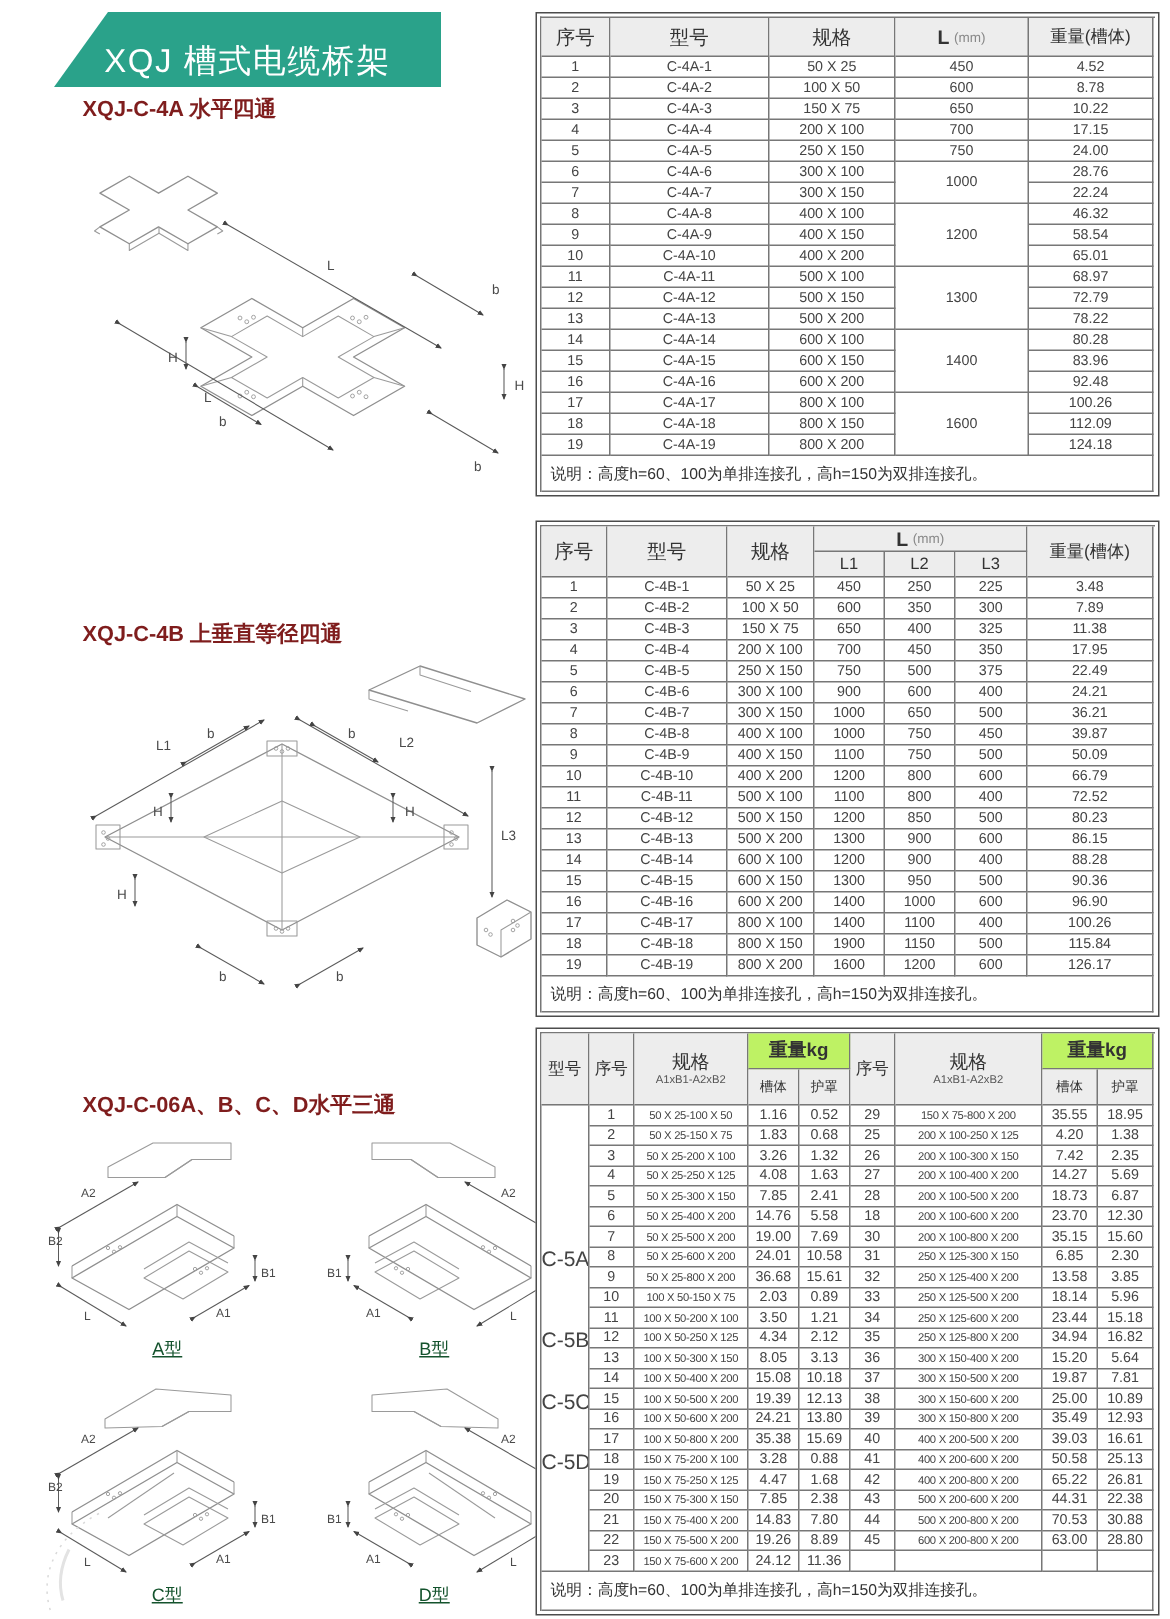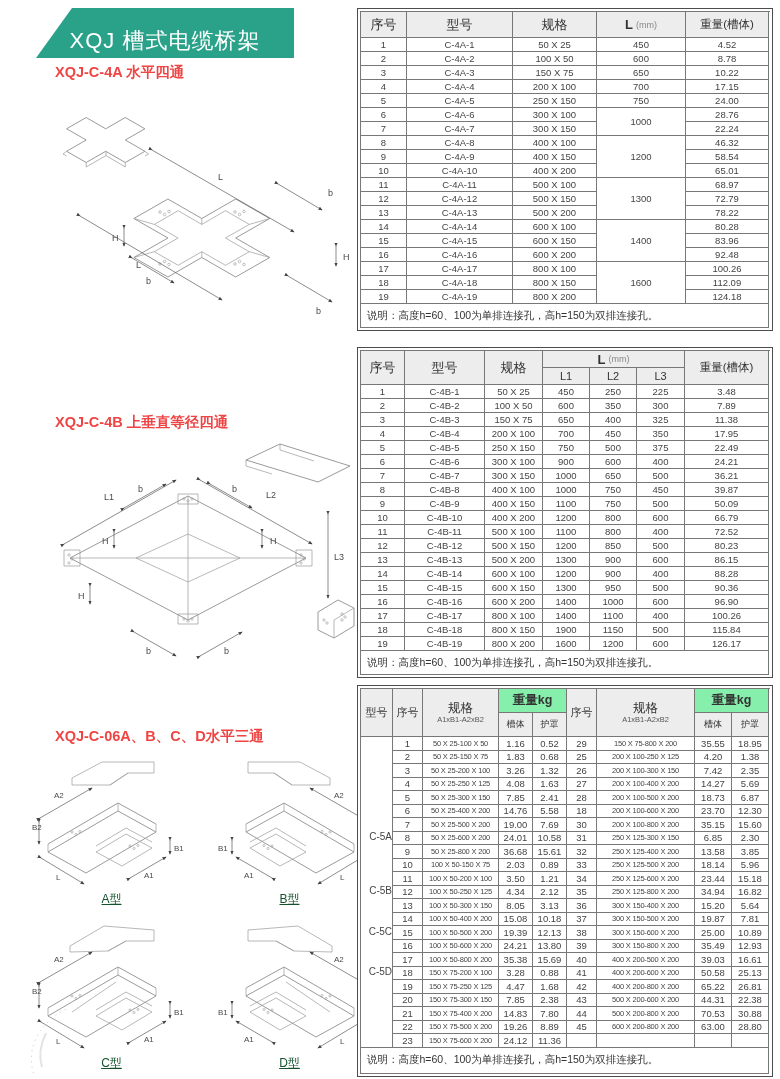--- a/index.html
+++ b/index.html
@@ -9,21 +9,21 @@
   }
   
   .banner{
     position:absolute;left:36px;top:8px;width:258px;height:50px;
     background:#2aa28a;
     clip-path:polygon(36px 0,100% 0,100% 100%,0 100%);
     display:flex;align-items:center;justify-content:center;
   }
   .banner span{color:#fff;font-size:22px;letter-spacing:1px;margin-top:16px;}
   
-  .sec-heading{position:absolute;left:55px;font-size:14.5px;font-weight:bold;color:#ef4444;}
+  .sec-heading{position:absolute;left:55px;font-size:14.5px;font-weight:bold;color:#7f1d1d;}
   #h1{top:63px;} #h2{top:413px;} #h3{top:727px;}
   
   .fig{position:absolute;}
   svg{display:block;}
   .ln{fill:none;stroke:#8f8f8f;stroke-width:0.9;stroke-linejoin:round;}
   .ln2{fill:none;stroke:#9a9a9a;stroke-width:0.7;stroke-linejoin:round;}
   .dim{fill:none;stroke:#5a5a5a;stroke-width:0.7;}
   .dt{font-size:9px;fill:#4a4a4a;}
   .dts{font-size:8px;fill:#4a4a4a;}
   .hole{fill:none;stroke:#9a9a9a;stroke-width:0.6;}
@@ -54,27 +54,27 @@
   .w80{width:80px;} .w83{width:83px;} .w84{width:84px;}
   .w89{width:89px;} .w98{width:98px;} .w106{width:106px;} .w142{width:142px;}
   .lbig{font-size:13px;font-weight:bold;color:#333;}
   .lunit{font-size:9px;color:#888;margin-left:3px;}
   .lblock{display:flex;flex-direction:column;}
   .hc2{background:#ededed;font-size:11px;color:#333;}
   .spec2hdr{flex-direction:column;justify-content:center;background:#ededed;}
   .sh-main{font-size:12.5px;color:#333;line-height:14px;}
   .sh-sub{font-size:7.5px;color:#555;line-height:9px;}
   .wblock{display:flex;flex-direction:column;}
-  .whdr{background:#86efac;font-size:12.5px;font-weight:bold;color:#333;}
+  .whdr{background:#bef264;font-size:12.5px;font-weight:bold;color:#333;}
   .sub{background:#ededed;font-size:9px;color:#333;}
   .spec-sm{font-size:7.5px;letter-spacing:-0.2px;}
   .note{height:24px;justify-content:flex-start;padding-left:6px;font-size:10.5px;color:#333;}
   .n26{height:26px;}
   .modelstrip{height:310.5px;position:relative;}
-  .mg{position:absolute;left:0;width:100%;text-align:right;font-size:10px;color:#444;}
+  .mg{position:absolute;left:0;width:100%;text-align:right;font-size:14px;color:#444;}
 </style>
 </head>
 <body>
 
 <div class="banner">
   <span>XQJ 槽式电缆桥架</span>
 </div>
 
 <div id="h1" class="sec-heading">XQJ-C-4A 水平四通</div>
 <div id="h2" class="sec-heading">XQJ-C-4B 上垂直等径四通</div>

